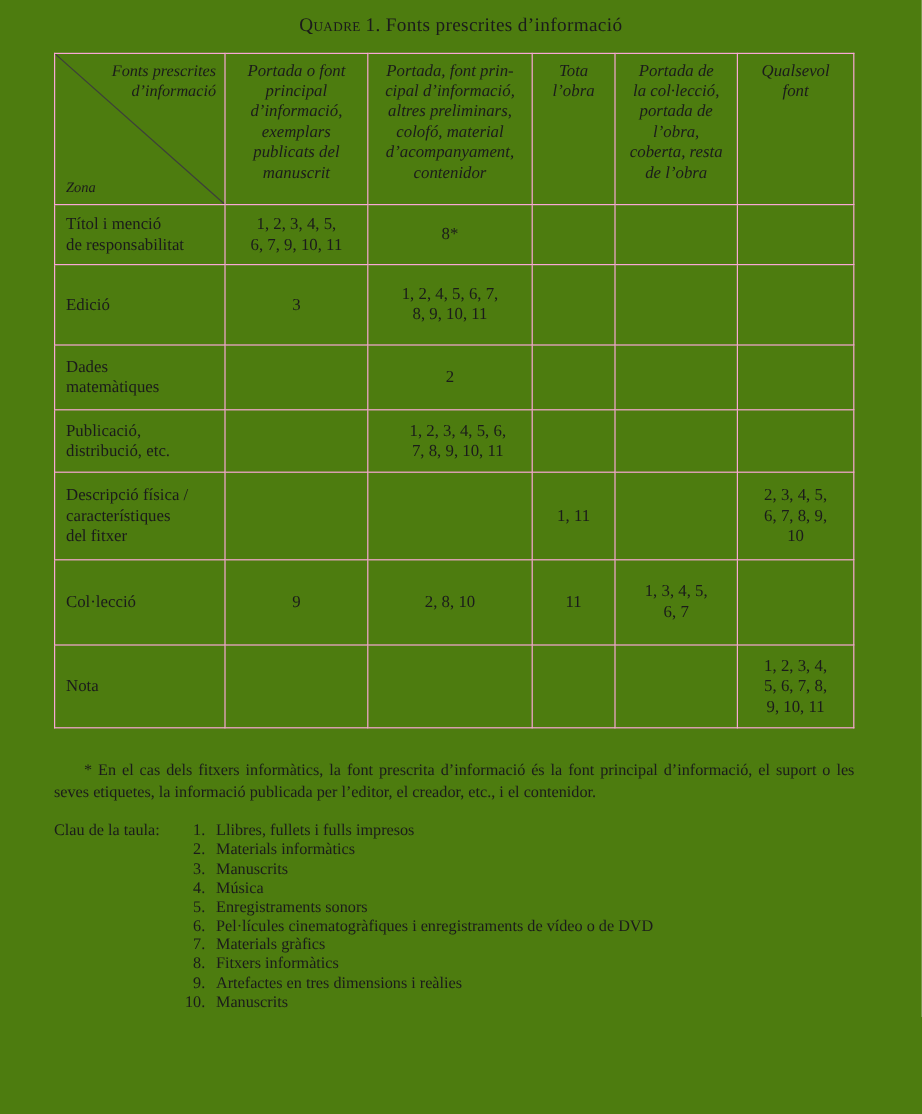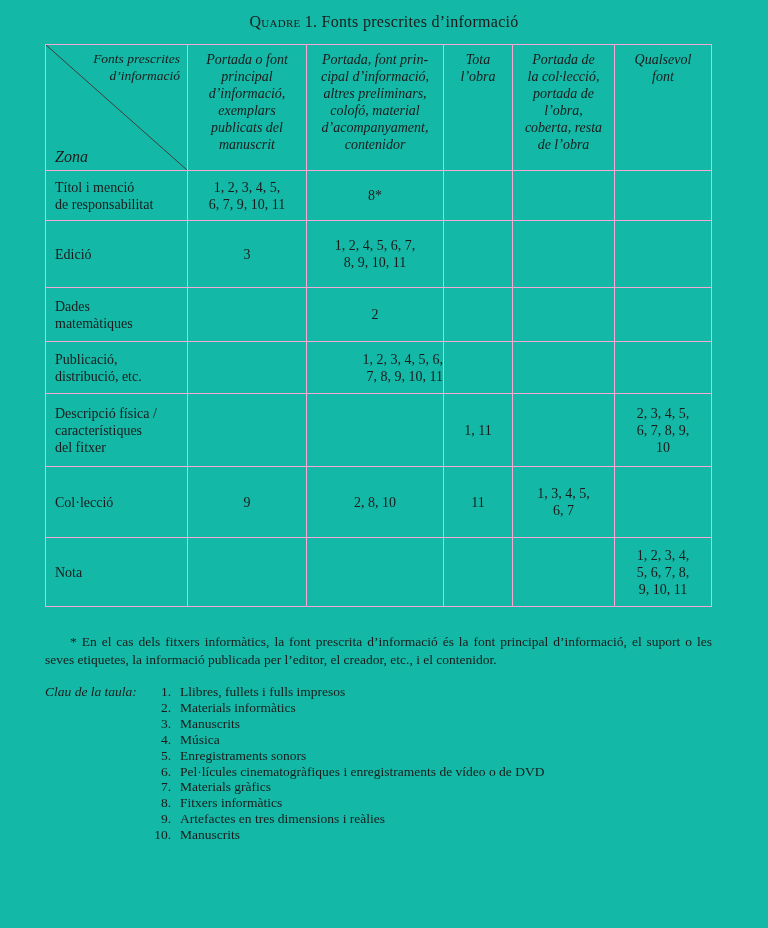--- a/index.html
+++ b/index.html
@@ -1,21 +1,21 @@
 <!DOCTYPE html>
 <html><head>
 <meta charset="utf-8">
 <style>
   * { margin: 0; padding: 0; box-sizing: border-box; }
   body { background: #fff; }
   .page {
     position: relative;
     width: 768px;
     height: 928px;
-    background: #14b8a6;
+    background: #4d7c0f;
     color: #1b1b1b;
     font-family: "Liberation Serif", serif;
     overflow: hidden;
   }
   .title {
     padding-top: 13px;
     text-align: center;
     font-size: 16px;
     letter-spacing: 0.3px;
   }
@@ -61,56 +61,55 @@
   .corner-tr {
     position: absolute; top: 5px; right: 7px;
     text-align: right;
     font-style: italic;
     font-size: 13.5px;
     white-space: pre-line;
   }
   .corner-bl {
     position: absolute; bottom: 5px; left: 9px;
     font-style: italic;
-    font-size: 16px;
+    font-size: 12px;
   }
   td.zona {
     vertical-align: middle;
     text-align: left;
     padding-left: 9px;
     padding-right: 11px;
     white-space: pre-line;
   }
   td.num {
     vertical-align: middle;
     text-align: center;
     white-space: pre-line;
   }
   td.num.left-block {
-    text-align: right;
+    text-align: center;
     padding-left: 13px;
   }
 
   .footnote {
     margin: 26px 0 0 45px;
     width: 667px;
     font-size: 13.5px;
     line-height: 17.5px;
     text-align: justify;
     text-indent: 25px;
   }
 
   .legend {
     display: flex;
     margin: 16px 0 0 45px;
     font-size: 13.5px;
   }
   .legend-label {
     width: 104px;
-    font-style: italic;
     flex: none;
   }
   .legend-row { display: flex; line-height: 15.9px; }
   .legend-num { width: 22px; text-align: right; flex: none; }
   .legend-text { padding-left: 9px; }
 </style>
 </head>
 <body>
 
 <div class="page">

